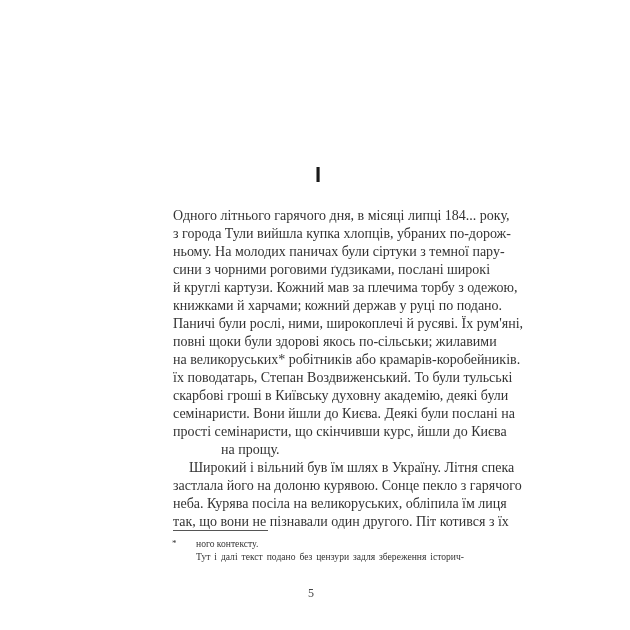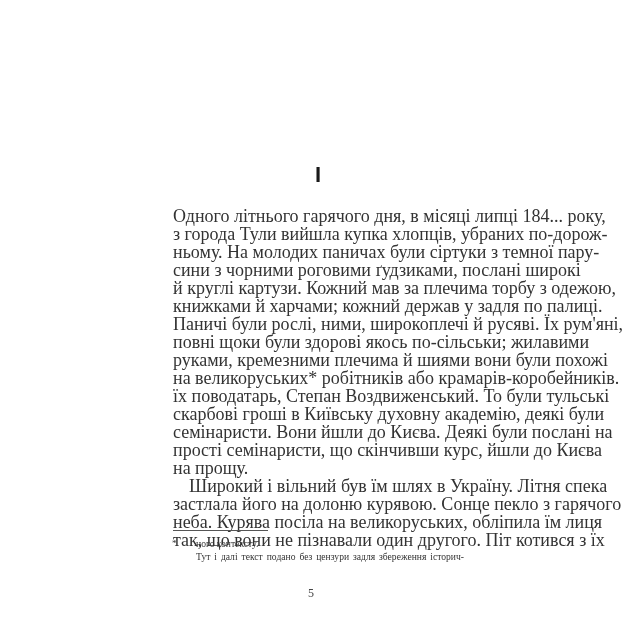--- a/index.html
+++ b/index.html
@@ -32,35 +32,36 @@
       font-size: 22px;
       line-height: 24px;
       color: #1a1a1a;
     }
     .body-text {
       position: absolute;
       left: 173px;
       top: 207px;
       width: 291px;
       font-family: "Liberation Serif", "DejaVu Serif", serif;
-      font-size: 18px;
+      font-size: 14px;
       line-height: 18px;
       text-align: justify;
       hyphens: manual;
       color: #333333;
     }
     .body-text .line {
       display: block;
       text-align: justify;
       text-align-last: justify;
       white-space: nowrap;
       height: 18px;
     }
     .body-text .line.last {
       text-align-last: left;
+      margin-left: 48px;
     }
     .body-text .line.indent {
       padding-left: 16px;
     }
     .footnote-rule {
       position: absolute;
       left: 173px;
       top: 530px;
       width: 95px;
       height: 0;
@@ -112,24 +113,23 @@
 <div class="page">
 
   <div class="chapter-numeral">I</div>
 
   <div class="body-text">
     <span class="line">Одного літнього гарячого дня, в місяці липці 184... року,</span>
     <span class="line">з города Тули вийшла купка хлопців, убраних по-дорож-</span>
     <span class="line">ньому. На молодих паничах були сіртуки з темної пару-</span>
     <span class="line">сини з чорними роговими ґудзиками, послані широкі</span>
     <span class="line">й круглі картузи. Кожний мав за плечима торбу з одежою,</span>
-    <span class="line">книжками й харчами; кожний держав у задля по палиці.</span>
+    <span class="line">книжками й харчами; кожний держав у руці по подано.</span>
     <span class="line">Паничі були рослі, ними, широкоплечі й русяві. Їх рум'яні,</span>
     <span class="line">повні щоки були здорові якось по-сільськи; жилавими</span>
-    <span class="line">руками, кремезними плечима й шиями вони були похожі</span>
     <span class="line">на великоруських* робітників або крамарів-коробейників.</span>
     <span class="line">їх поводатарь, Степан Воздвиженський. То були тульські</span>
     <span class="line">скарбові гроші в Київську духовну академію, деякі були</span>
     <span class="line">семінаристи. Вони йшли до Києва. Деякі були послані на</span>
     <span class="line">прості семінаристи, що скінчивши курс, йшли до Києва</span>
     <span class="line last">на прощу.</span>
     <span class="line indent">Широкий і вільний був їм шлях в Україну. Літня спека</span>
     <span class="line">застлала його на долоню курявою. Сонце пекло з гарячого</span>
     <span class="line">неба. Курява посіла на великоруських, обліпила їм лиця</span>
     <span class="line">так, що вони не пізнавали один другого. Піт котився з їх</span>

